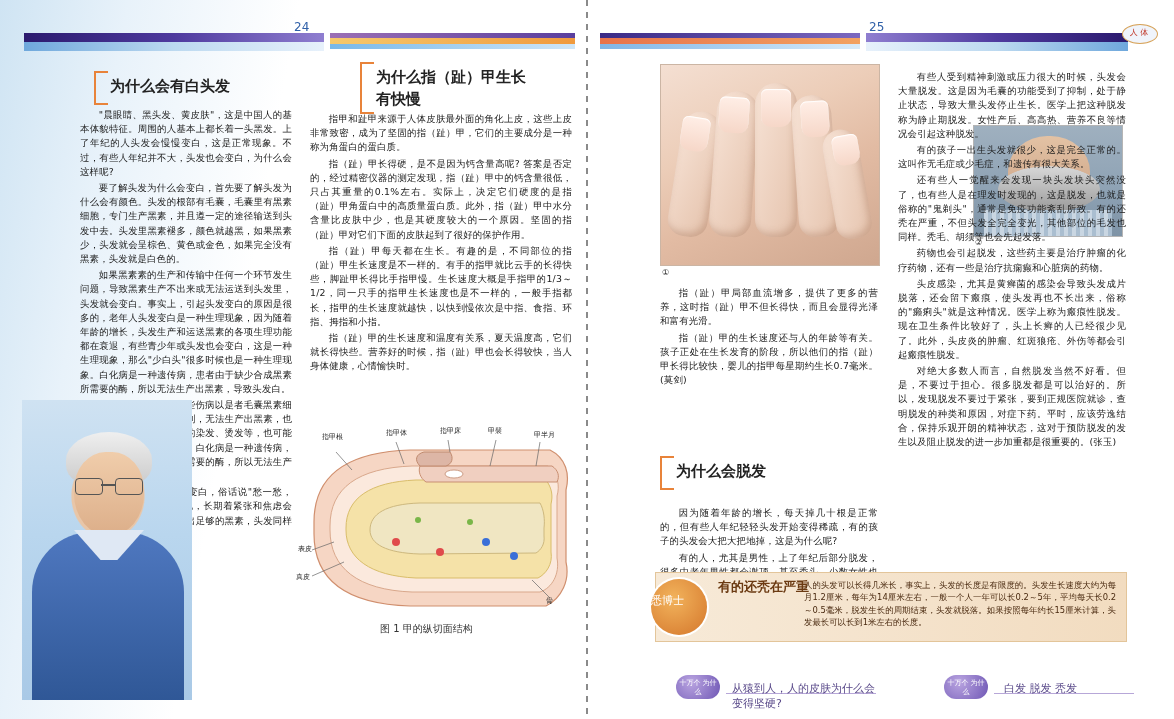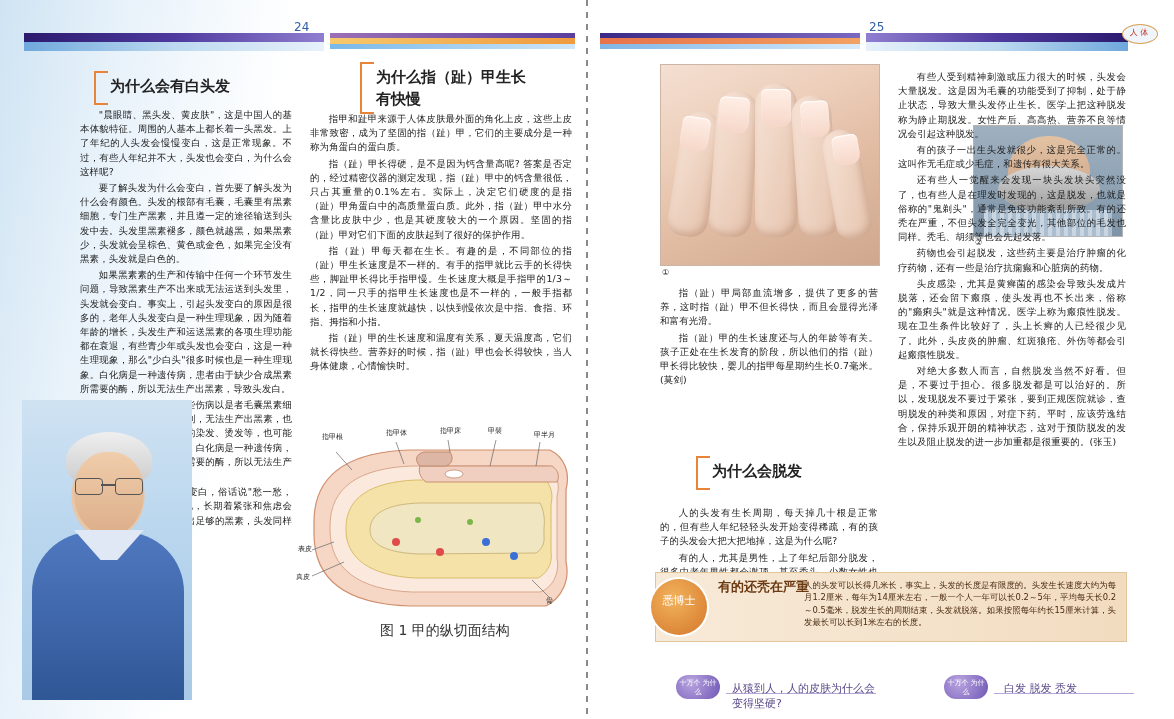--- a/index.html
+++ b/index.html
@@ -120,29 +120,29 @@
   .photo-head .rim{position:absolute;left:24px;top:40px;width:102px;height:46px;border-radius:50%;
     background:linear-gradient(to bottom,#d8d8d8,#9a9a9a);
     -webkit-mask:linear-gradient(to bottom,#000 0 100%);}
   .photo-head .shirt{position:absolute;left:10px;top:84px;width:128px;height:28px;
     background:repeating-linear-gradient(90deg,#c9d6e2 0 4px,#aabed0 4px 8px);}
 
   
   .diagram{position:absolute;left:300px;top:430px;width:276px;height:200px;}
   .diagram svg{display:block;}
   .dlabel{position:absolute;font-size:7px;color:#222;}
-  .dcaption{position:absolute;left:380px;top:622px;font-size:14px;color:#333;}
+  .dcaption{position:absolute;left:380px;top:622px;font-size:10px;color:#333;}
 
   
   .tipbox{position:absolute;left:655px;top:572px;width:470px;height:68px;
     background:linear-gradient(to right,#f7ead8,#f2dcc0);
     border:1px solid #e3c59a;}
   .tipbox .badge{position:absolute;left:-5px;top:6px;width:56px;height:56px;border-radius:50%;
     background:radial-gradient(circle at 40% 35%,#f2b35c,#d4762b);
-    color:#fff;font-size:11px;line-height:13px;text-align:center;padding-top:15px;box-sizing:border-box;
+    color:#fff;font-size:11px;line-height:13px;padding-top:15px;box-sizing:border-box;
     box-shadow:0 0 0 2px #fff;}
   .tipbox .ttitle{position:absolute;left:62px;top:5px;font-size:13px;font-weight:bold;color:#6b3a12;}
   .tipbox .tbody{position:absolute;left:148px;top:6px;width:312px;font-size:8.4px;line-height:12.4px;color:#4a2a10;text-align:justify;}
 
   
   .footer{position:absolute;bottom:16px;height:28px;}
   .fchip{position:absolute;width:44px;height:24px;border-radius:12px;
     background:radial-gradient(circle at 35% 30%,#b9a4e0,#6f57b5);
     color:#fff;font-size:7px;line-height:9px;text-align:center;padding-top:4px;box-sizing:border-box;}
   .fline{position:absolute;height:18px;border-bottom:1px solid #b7a7d8;}
@@ -274,27 +274,27 @@
     <div class="rim"></div>
     <div class="shirt"></div>
   </div>
   <div class="caption" style="left:975px;top:238px;">②</div>
 
   <div class="col" style="left:660px;top:286px;width:218px;">
     <p>指（趾）甲局部血流增多，提供了更多的营养，这时指（趾）甲不但长得快，而且会显得光泽和富有光滑。</p>
     <p>指（趾）甲的生长速度还与人的年龄等有关。孩子正处在生长发育的阶段，所以他们的指（趾）甲长得比较快，婴儿的指甲每星期约生长0.7毫米。(莫剑)</p>
   </div>
 
-  <div class="heading" style="left:676px;top:460px;margin-left:36px;">
+  <div class="heading" style="left:676px;top:460px;">
     <span class="bracket"></span>
     <span>为什么会脱发</span>
   </div>
 
   <div class="col" style="left:660px;top:506px;width:218px;">
-    <p>人的头发有生长周期，每天掉几十根是正常的，但有些人年纪轻轻头发开始变得稀疏，有的孩子的头发会大把大把地掉，这是为什么呢?</p>
+    <p>因为随着年龄的增长，每天掉几十根是正常的，但有些人年纪轻轻头发开始变得稀疏，有的孩子的头发会大把大把地掉，这是为什么呢?</p>
     <p>有的人，尤其是男性，上了年纪后部分脱发，很多中老年男性都会谢顶，甚至秃头，少数女性也会这样，这叫作脂溢性脱发。其主要原因是头皮毛囊对雄性激素的敏感性增加。白种人中这种情况更常见。</p>
   </div>
 
   <div class="col" style="left:898px;top:70px;width:228px;">
     <p>有些人受到精神刺激或压力很大的时候，头发会大量脱发。这是因为毛囊的功能受到了抑制，处于静止状态，导致大量头发停止生长。医学上把这种脱发称为静止期脱发。女性产后、高高热、营养不良等情况会引起这种脱发。</p>
     <p>有的孩子一出生头发就很少，这是完全正常的。这叫作无毛症或少毛症，和遗传有很大关系。</p>
     <p>还有些人一觉醒来会发现一块头发块头突然没了，也有些人是在理发时发现的，这是脱发，也就是俗称的"鬼剃头"，通常是免疫功能紊乱所致。有的还秃在严重，不但头发全完全变光，其他部位的毛发也同样。秃毛、胡须等也会先起发落。</p>
     <p>药物也会引起脱发，这些药主要是治疗肿瘤的化疗药物，还有一些是治疗抗痫癫和心脏病的药物。</p>
     <p>头皮感染，尤其是黄癣菌的感染会导致头发成片脱落，还会留下瘢痕，使头发再也不长出来，俗称的"癞痢头"就是这种情况。医学上称为瘢痕性脱发。现在卫生条件比较好了，头上长癣的人已经很少见了。此外，头皮炎的肿瘤、红斑狼疮、外伤等都会引起瘢痕性脱发。</p>
     <p>对绝大多数人而言，自然脱发当然不好看。但是，不要过于担心。很多脱发都是可以治好的。所以，发现脱发不要过于紧张，要到正规医院就诊，查明脱发的种类和原因，对症下药。平时，应该劳逸结合，保持乐观开朗的精神状态，这对于预防脱发的发生以及阻止脱发的进一步加重都是很重要的。(张玉)</p>

